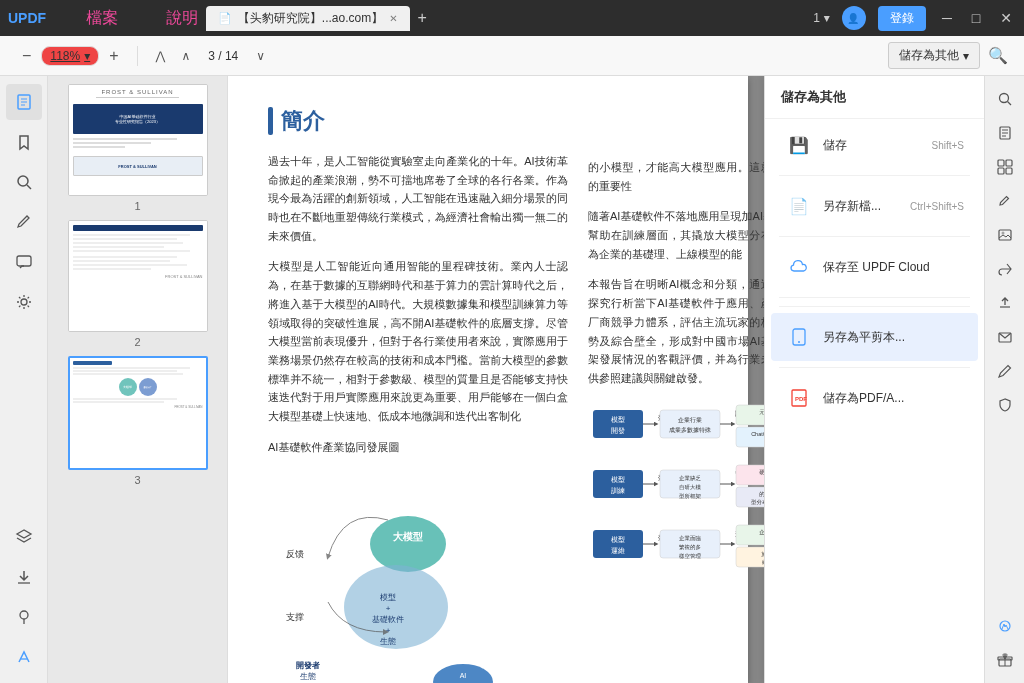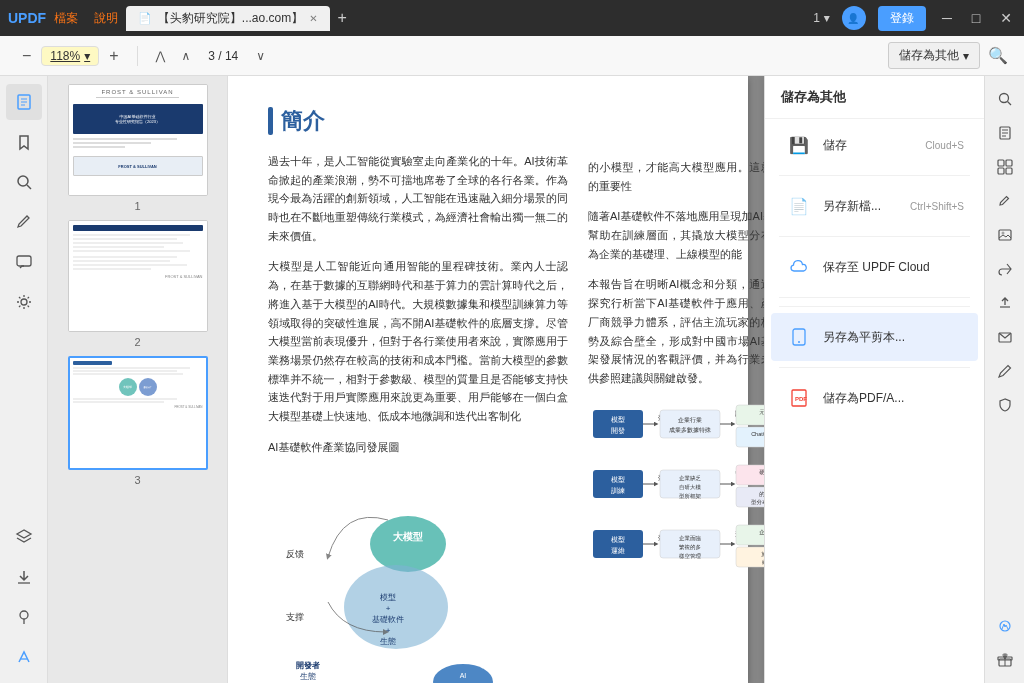--- a/index.html
+++ b/index.html
@@ -2,37 +2,37 @@
 <html><head>
   <meta charset="utf-8">
   <style>
     * { margin: 0; padding: 0; box-sizing: border-box; }
     body { font-family: -apple-system, BlinkMacSystemFont, 'Segoe UI', sans-serif; background: #f0f0f0; width: 1024px; height: 683px; overflow: hidden; display: flex; flex-direction: column; }
 
     
     .titlebar { height: 36px; background: #2d2d2d; display: flex; align-items: center; padding: 0 8px; flex-shrink: 0; }
     .titlebar-logo { color: #4a9eff; font-weight: bold; font-size: 14px; margin-right: 8px; }
     .titlebar-menu { display: flex; gap: 16px; }
-    .titlebar-menu span { color: #f97316; font-size: 12px; cursor: pointer; }
+    .titlebar-menu span { color: #ec4899; font-size: 16px; cursor: pointer; margin-left: 32px; }
     .tabs { display: flex; align-items: center; margin-left: 8px; flex: 1; }
     .tab { display: flex; align-items: center; gap: 6px; padding: 4px 12px; background: #3c3c3c; color: #ccc; font-size: 12px; border-radius: 4px 4px 0 0; cursor: pointer; }
     .tab.active { background: #f0f0f0; color: #333; }
     .tab-close { font-size: 10px; opacity: 0.6; cursor: pointer; }
     .tab-add { color: #ccc; padding: 4px 8px; cursor: pointer; font-size: 16px; }
     .titlebar-right { display: flex; align-items: center; gap: 12px; margin-left: auto; }
     .page-count { color: #ccc; font-size: 12px; display: flex; align-items: center; gap: 4px; }
     .user-btn { background: #4a9eff; color: white; border: none; padding: 4px 12px; border-radius: 4px; font-size: 12px; cursor: pointer; display: flex; align-items: center; gap: 4px; }
     .win-controls-pc { display: flex; gap: 12px; align-items: center; }
     .win-pc-btn { color: #ccc; font-size: 14px; cursor: pointer; padding: 2px 4px; }
 
     
     .toolbar { height: 40px; background: #f8f8f8; border-bottom: 1px solid #ddd; display: flex; align-items: center; padding: 0 16px; gap: 8px; flex-shrink: 0; }
     .toolbar-zoom { display: flex; align-items: center; gap: 4px; }
     .zoom-btn { background: none; border: none; cursor: pointer; color: #555; font-size: 16px; padding: 2px 6px; border-radius: 3px; }
-    .zoom-level { background: #fef9c3; border: 1px solid #ddd; padding: 2px 8px; border-radius: 4px; font-size: 12px; color: #333; cursor: pointer; display: flex; align-items: center; gap: 4px; text-decoration: underline; }
+    .zoom-level { background: #ef4444; border: 1px solid #ddd; padding: 2px 8px; border-radius: 9px; font-size: 12px; color: #333; cursor: pointer; display: flex; align-items: center; gap: 4px; text-decoration: underline; }
     .toolbar-sep { width: 1px; height: 20px; background: #ddd; margin: 0 4px; }
     .toolbar-nav { display: flex; align-items: center; gap: 4px; }
     .nav-btn { background: none; border: none; cursor: pointer; color: #555; font-size: 12px; padding: 2px 6px; }
     .page-info { font-size: 12px; color: #333; padding: 2px 8px; }
     .toolbar-spacer { flex: 1; }
     .save-dropdown { background: #f0f0f0; border: 1px solid #ccc; padding: 4px 10px; border-radius: 3px; font-size: 12px; cursor: pointer; display: flex; align-items: center; gap: 4px; color: #333; font-weight: 500; }
     .toolbar-search-icon { color: #555; cursor: pointer; font-size: 16px; }
 
     
     .main { display: flex; flex: 1; overflow: hidden; }
@@ -417,21 +417,21 @@
       </div>
     </div>
   </div>
 
   <div class="right-panel">
     <div class="right-panel-header">儲存為其他</div>
 
     <div class="right-panel-item">
       <div class="rp-icon blue">💾</div>
       <span class="rp-label">儲存</span>
-      <span class="rp-shortcut">Cloud+S</span>
+      <span class="rp-shortcut">Shift+S</span>
     </div>
 
     <div class="right-panel-sep"></div>
 
     <div class="right-panel-item">
       <div class="rp-icon blue">📄</div>
       <span class="rp-label">另存新檔...</span>
       <span class="rp-shortcut">Ctrl+Shift+S</span>
     </div>
 

